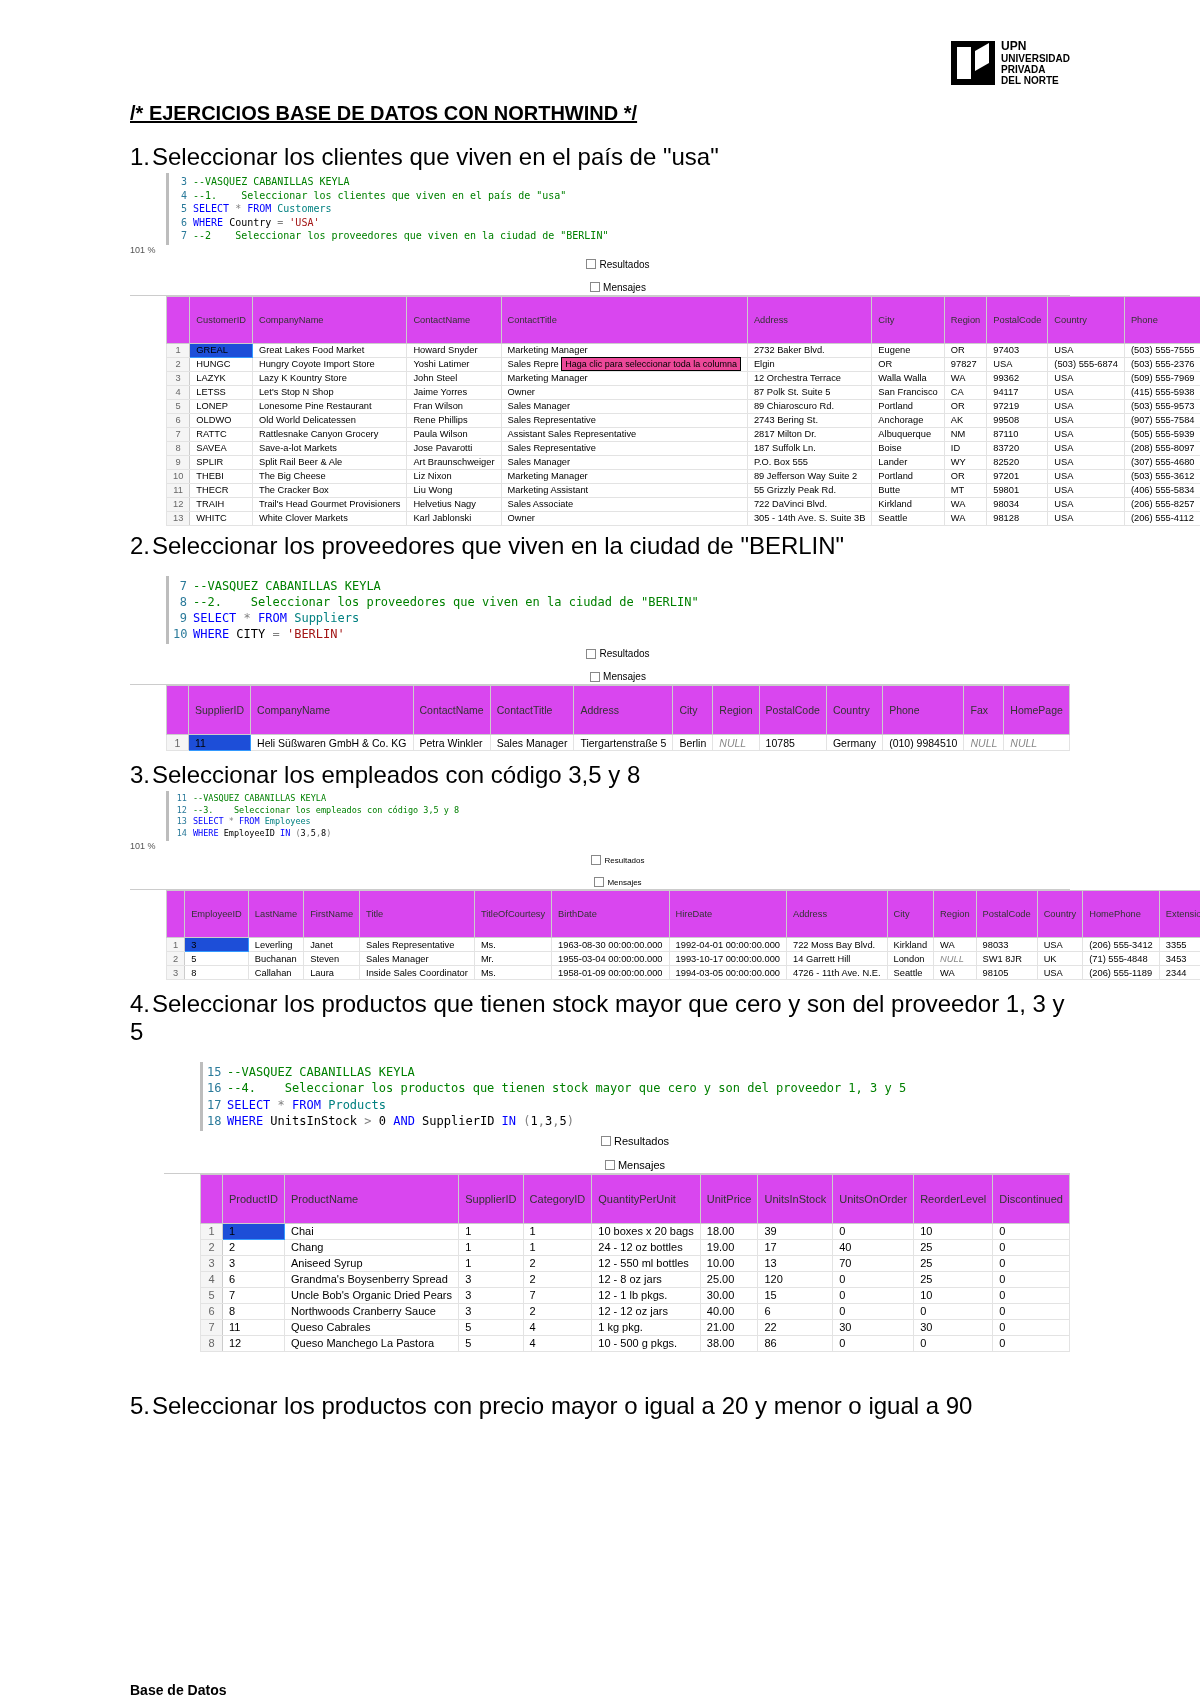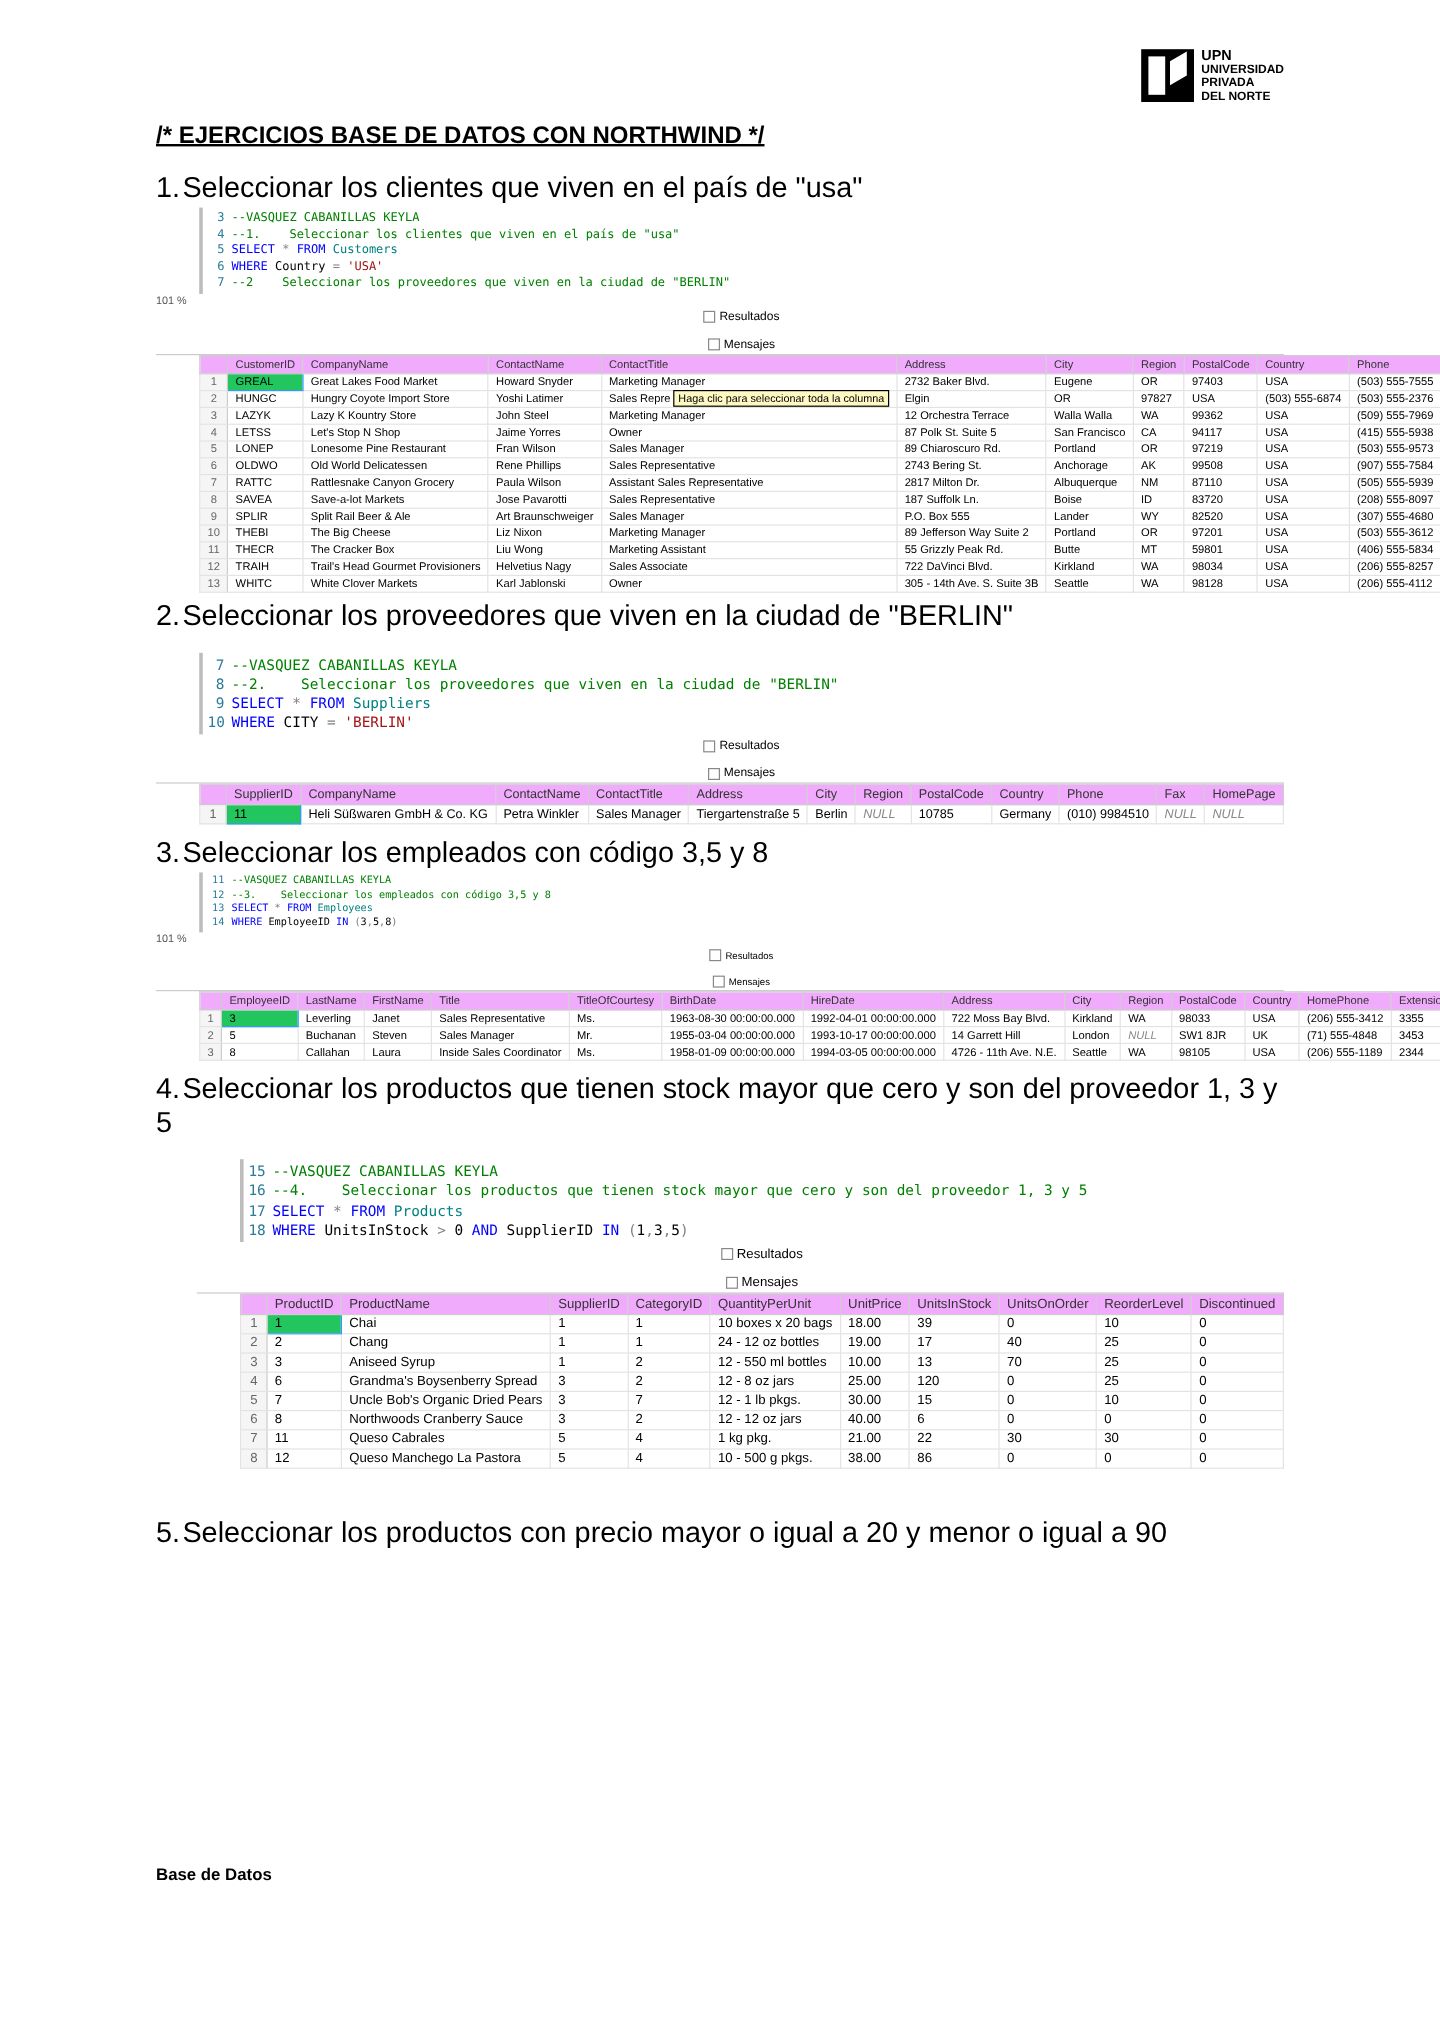--- a/index.html
+++ b/index.html
@@ -20,32 +20,32 @@
   .c-green { color:#008000; }
   .c-blue { color:#0000ff; }
   .c-teal { color:#008080; }
   .c-red { color:#a31515; }
   .c-gray { color:#808080; }
   .pct { font-size:9px; color:#555; margin-left:0; }
   .tabs { display:flex; align-items:center; gap:12px; font-size:10px; padding:4px 0 2px 36px; border-bottom:1px solid #ccc;flex-direction:column; }
   .tabs .tab { display:flex; align-items:center; gap:3px; }
   .tabs .icon { width:10px; height:10px; border:1px solid #888; display:inline-block; }
   table.results { font-size:9.3px; border-collapse:collapse; margin-left:36px; width:calc(100% - 36px); }
-  table.results th { text-align:left; font-weight:normal; color:#333; border:1px solid #ccc; padding:2px 6px; background:#f0abfc; white-space:nowrap; }
+  table.results th { text-align:left; font-weight:normal; color:#333; border:1px solid #ccc; padding:18px 6px; background:#d946ef; white-space:nowrap; }
   table.results td { border:1px solid #e3e3e3; padding:1.5px 6px; white-space:nowrap; }
   table.results td.rownum { background:#f5f5f5; color:#666; text-align:center; width:22px; border-right:1px solid #ccc; }
   table.results tr:first-child td.rownum { }
   .null { color:#888; font-style:italic; }
   .small-table { font-size:8px; }
   .small-table th, .small-table td { padding:1px 3px; }
   .code-lg { font-size:12px; }
   .products th, .products td { padding:3px 10px; font-size:11px; }
   .footer { position:absolute; bottom:24px; left:130px; font-weight:bold; font-size:14px; }
-  .tooltip { background:#fef9c3; border:1px solid #000; font-size:9px; padding:1px 3px; position:relative; display:inline; }
-  .hl-cell { background:#22c55e; border:1px solid #3399ff !important; }
+  .tooltip { background:#ec4899; border:1px solid #000; font-size:9px; padding:1px 3px; position:relative; display:inline; }
+  .hl-cell { background:#1d4ed8; border:1px solid #3399ff !important; }
 </style>
 </head>
 <body>
 
 <div class="page">
   <div class="logo">
     <span class="logo-mark"></span>
     <div class="logo-text">
       <div style="font-size:12px">UPN</div>
       <div>UNIVERSIDAD</div>

